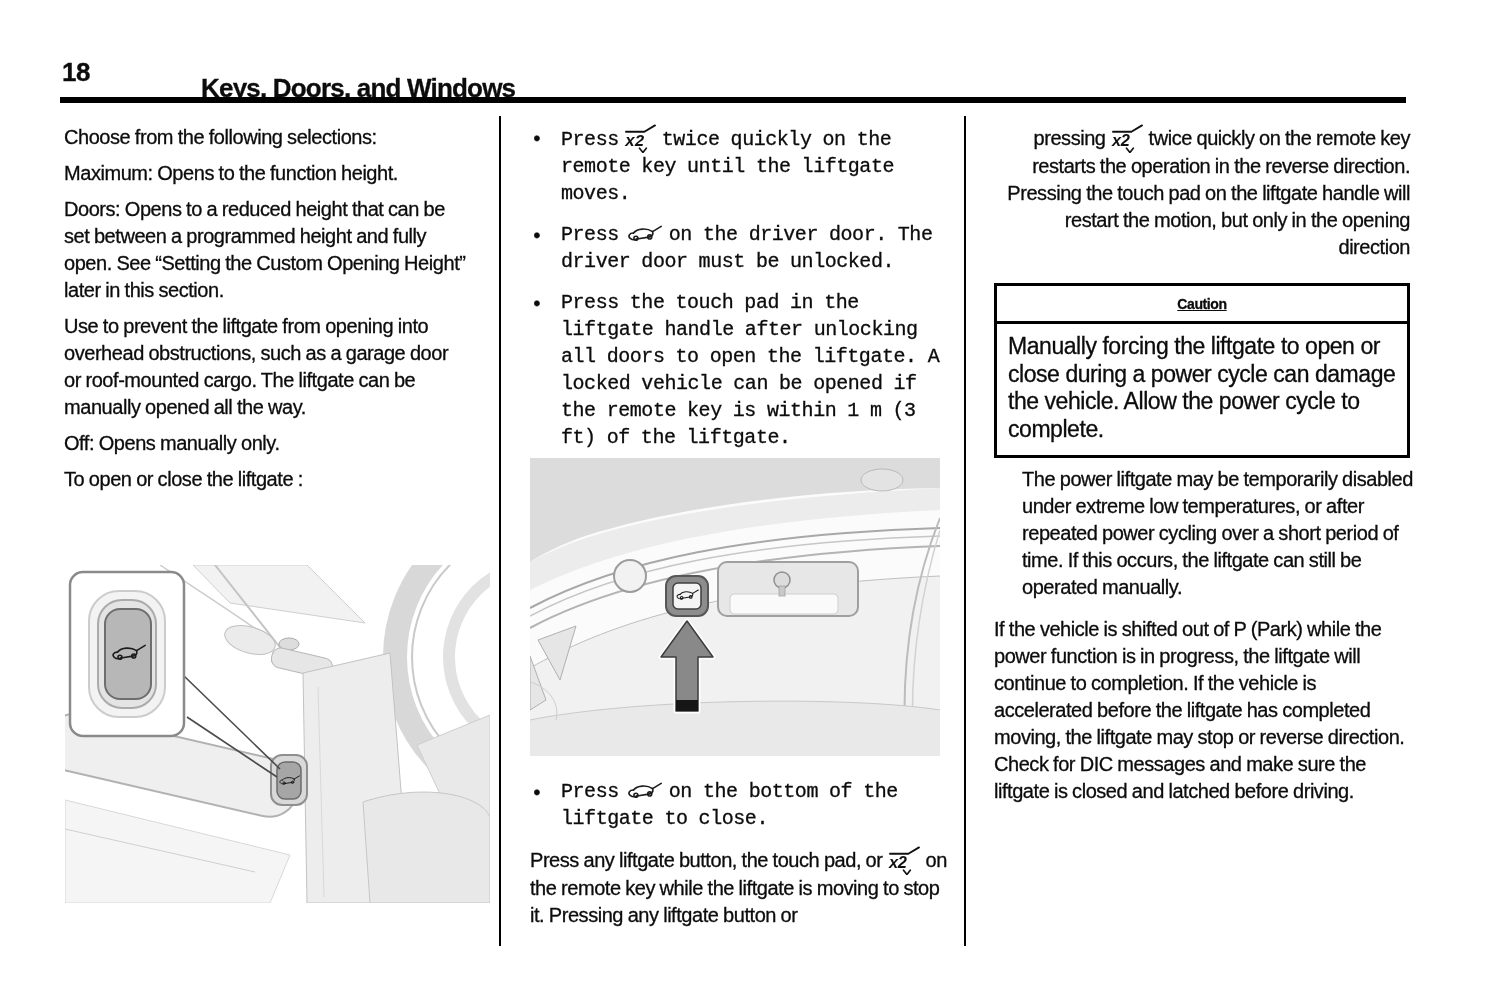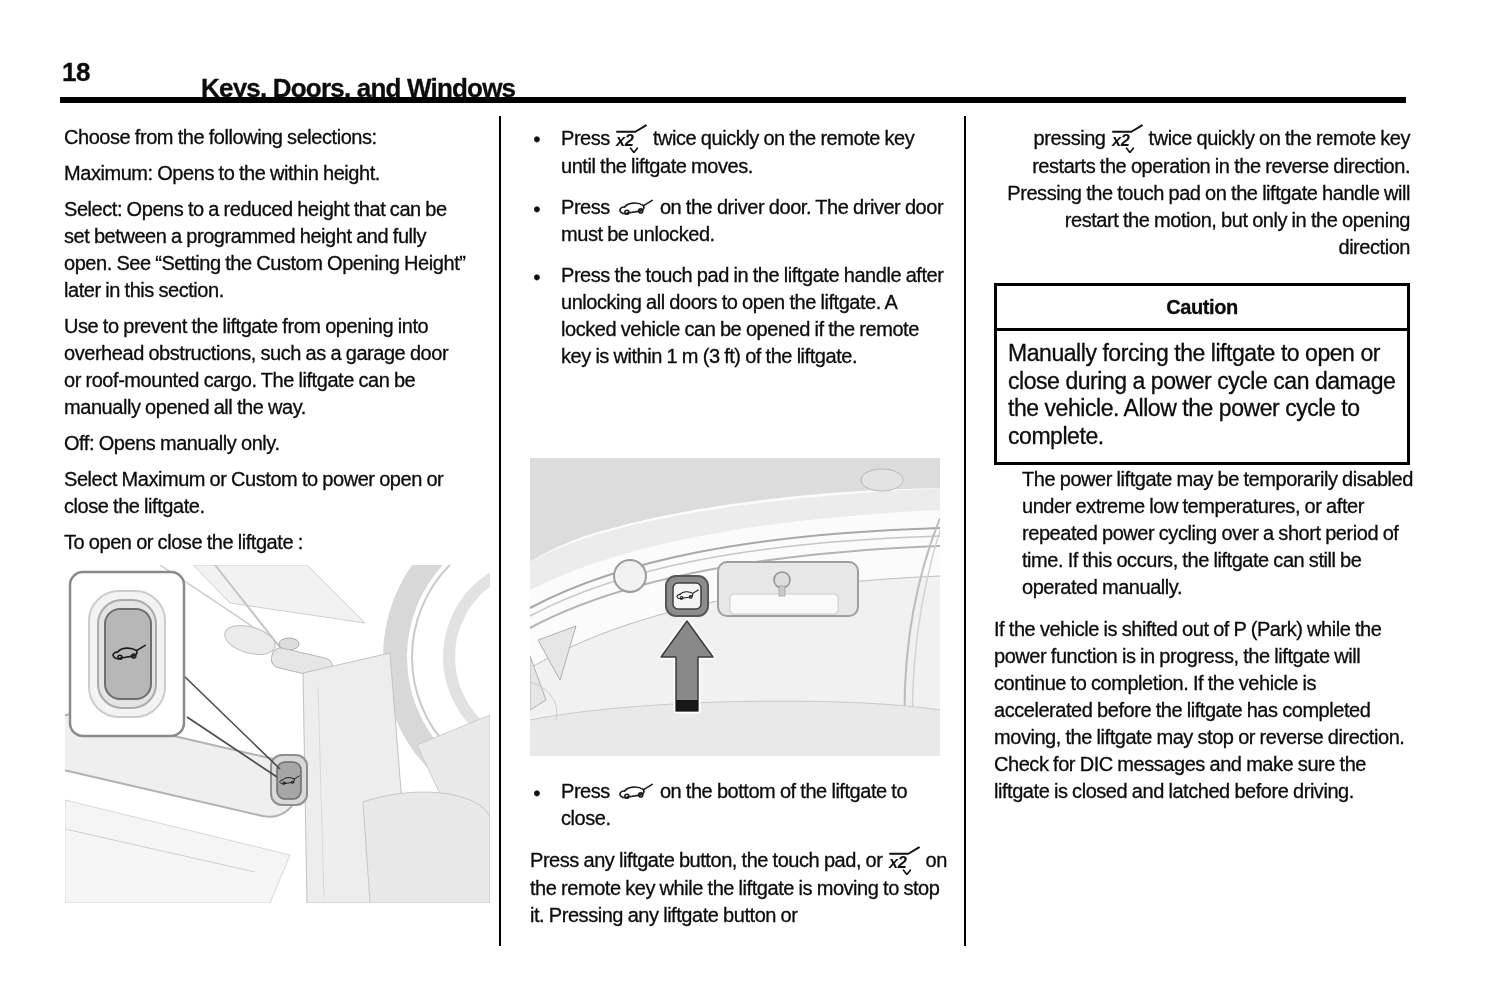--- a/index.html
+++ b/index.html
@@ -19,33 +19,33 @@
   
   .col, .abs-block{font-size:20px;line-height:27px;letter-spacing:-0.45px;word-spacing:-0.5px;}
   .col{position:absolute;top:124px;}
   .col1{left:64px;width:404px;}
   .col2{left:530px;width:416px;}
   .col3{left:994px;width:416px;text-align:right;}
   p{margin:0 0 9px 0;}
   b{font-weight:normal;}
 
   ul.bullets{list-style:none;margin:0;padding:0;}
-  ul.bullets li{position:relative;padding-left:31px;margin-bottom:14px;}
+  ul.bullets li{position:relative;padding-left:31px;margin-bottom:14px;font-family:Liberation Mono, monospace;}
   ul.bullets li::before{content:"●";position:absolute;left:3px;top:1px;font-size:13px;}
 
   .abs-block{position:absolute;}
   .b4{left:530px;top:778px;width:416px;}
   .b4 ul.bullets li{margin-bottom:0;}
   .p-stop{left:530px;top:846px;width:418px;}
   .c3p2{left:994px;top:466px;width:418px;margin-left:28px;}
   .c3p3{left:994px;top:616px;width:418px;}
 
   
   .caution{position:absolute;left:994px;top:283px;width:410px;border:3px solid #000;background:#fff;}
-  .caution-title{font-weight:bold;font-size:20px;text-align:center;padding:10px 0 9px 0;border-bottom:3px solid #000;letter-spacing:-0.4px;}
+  .caution-title{font-weight:bold;font-size:14px;text-align:center;padding:10px 0 9px 0;border-bottom:3px solid #000;letter-spacing:-0.4px;text-decoration:underline;}
   .caution-body{padding:9px 11px 12px 11px;font-size:23px;line-height:27.5px;letter-spacing:-0.45px;}
 
   
   .icon-x2{height:29px;width:33px;vertical-align:-8px;margin:0 5px;}
   .icon-car{height:21px;width:40px;vertical-align:-4px;margin:0 5px;}
 
   
   figure.illus{position:absolute;margin:0;padding:0;}
   .illus1{left:65px;top:565px;width:425px;height:338px;}
   .illus2{left:530px;top:458px;width:410px;height:298px;}
@@ -70,25 +70,24 @@
 <div class="page">
 
   <span class="pagenum">18</span>
   <h1 class="chapter">Keys, Doors, and Windows</h1>
   <div class="rule"></div>
   <div class="divider d1"></div>
   <div class="divider d2"></div>
 
   <section class="col col1">
     <p>Choose from the following selections:</p>
-    <p><b>Maximum:</b> <span>Opens to the within height.</span></p>
-    <p><b>Select:</b> <span>Opens to a reduced height that can be set between a programmed height and fully open. See “Setting the Custom Opening Height” later in this section.</span></p>
+    <p><b>Maximum:</b> <span>Opens to the function height.</span></p>
+    <p><b>Doors:</b> <span>Opens to a reduced height that can be set between a programmed height and fully open. See “Setting the Custom Opening Height” later in this section.</span></p>
     <p>Use to prevent the liftgate from opening into overhead obstructions, such as a garage door or roof-mounted cargo. The liftgate can be manually opened all the way.</p>
     <p><b>Off:</b> <span>Opens manually only.</span></p>
-    <p>Select Maximum or Custom to power open or close the liftgate.</p>
     <p>To open or close the liftgate :</p>
   </section>
 
   <figure class="illus illus1">
     <svg viewBox="0 0 425 338">
       <rect width="425" height="338" fill="#ffffff"></rect>
 
       <polygon points="128,0 242,0 300,58 165,38" fill="#f2f2f2" stroke="#cfcfcf"></polygon>
       <path d="M150,0 L225,95" stroke="#c4c4c4" fill="none" stroke-width="2"></path>
       <path d="M95,0 C140,30 190,62 235,95" stroke="#cccccc" fill="none" stroke-width="1.5"></path>

